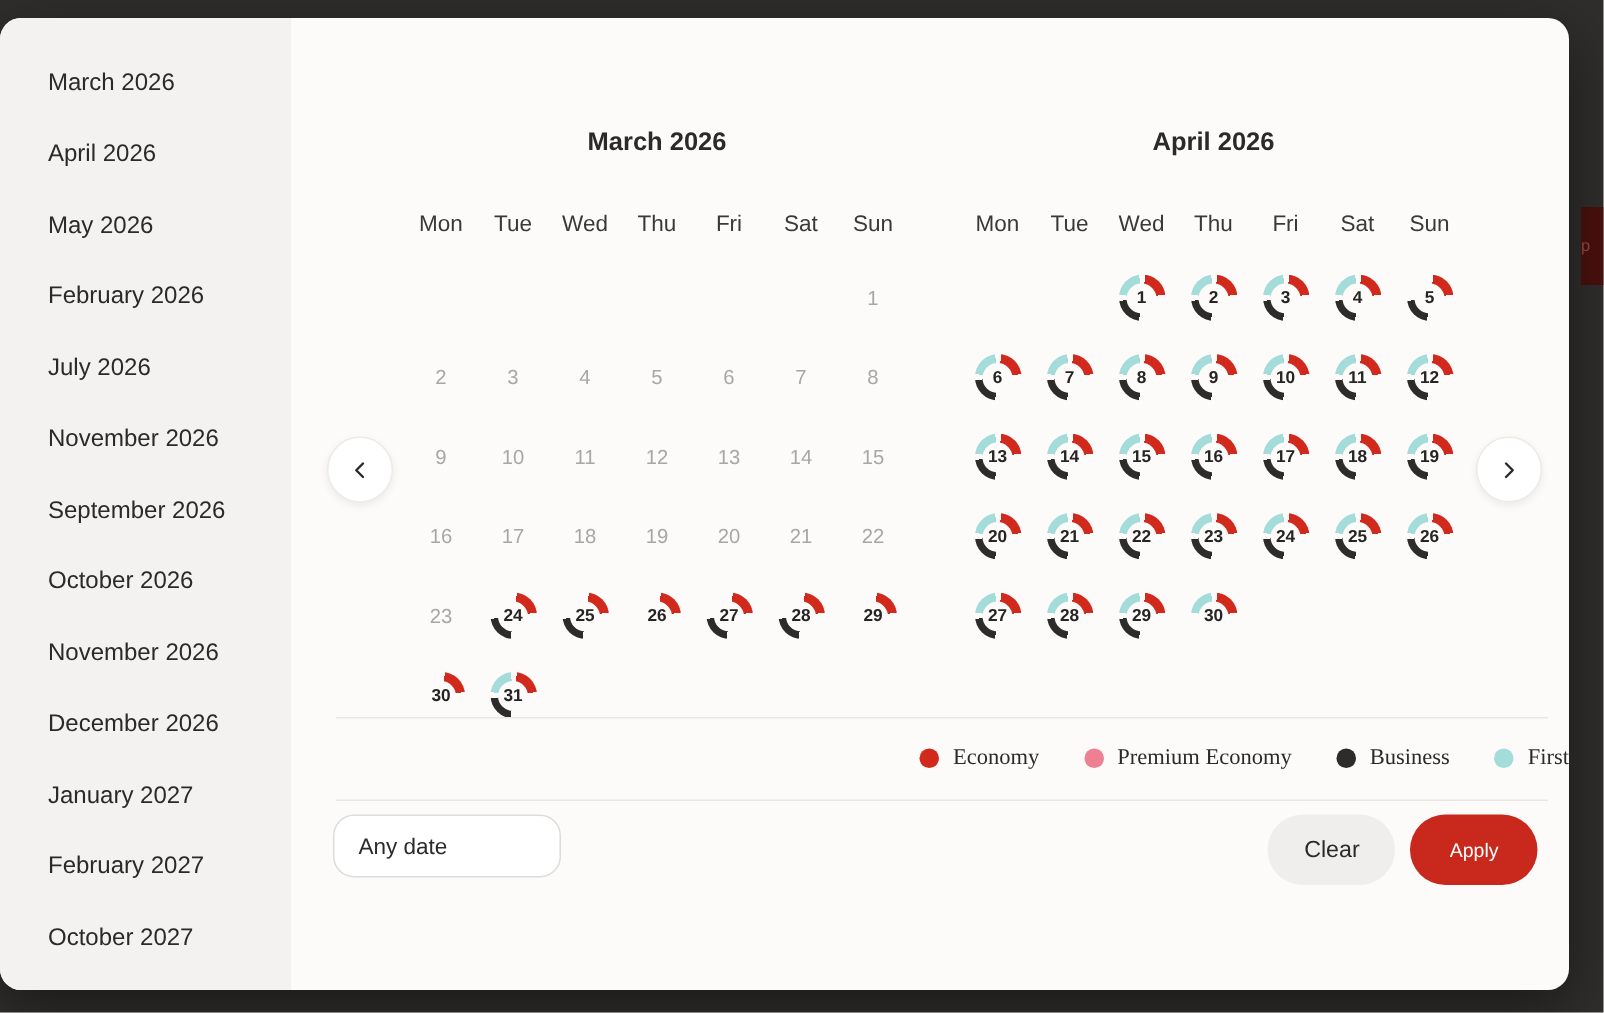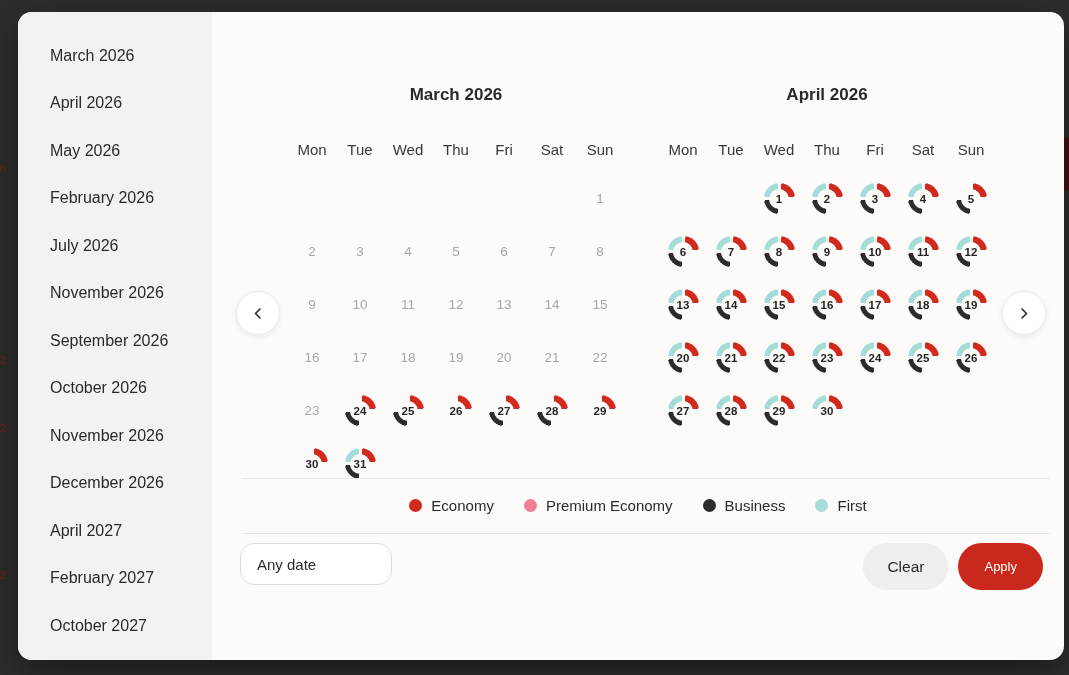--- a/index.html
+++ b/index.html
@@ -10,21 +10,21 @@
   }
   html,body{margin:0;padding:0;}
   body{
     width:1069px;height:675px;position:relative;overflow:hidden;
     background:#2f2e2c;
     font-family:"Liberation Sans",sans-serif;
   }
   .edge-fragment{position:absolute;left:0;width:8px;overflow:hidden;color:#7d231c;font-size:11px;line-height:11px;}
   .right-red{position:absolute;right:0;top:138px;width:15px;height:52px;background:#4a100d;color:#9c4a43;font-size:11px;overflow:hidden;display:flex;align-items:center;}
   .modal{
-    position:absolute;left:18px;top:12px;width:1046px;height:648px;
+    position:absolute;left:0;top:12px;width:1046px;height:648px;
     background:var(--main-bg);border-radius:14px;overflow:hidden;
     box-shadow:0 12px 40px rgba(0,0,0,.45);
   }
   .sidebar{
     position:absolute;left:0;top:0;bottom:0;width:194px;
     background:var(--sidebar-bg);box-sizing:border-box;
     padding:20px 0 0 32px;
   }
   .sidebar-month{height:47.5px;display:flex;align-items:center;font-size:16px;color:var(--dark);cursor:pointer;}
   .main{position:absolute;left:194px;right:0;top:0;bottom:0;}
@@ -44,21 +44,21 @@
   .nav-btn{
     position:absolute;top:279px;width:44px;height:44px;border-radius:50%;
     background:#ffffff;border:1px solid #edebe9;box-shadow:0 2px 6px rgba(0,0,0,.07);
     display:flex;align-items:center;justify-content:center;cursor:pointer;padding:0;
   }
   .nav-prev{left:24px;}
   .nav-next{left:790px;}
   .divider{position:absolute;left:30px;right:14px;height:1px;background:#e9e7e5;}
   .divider-top{top:466px;}
   .divider-bottom{top:521px;}
-  .legend{position:absolute;top:480px;left:0;right:0;height:26px;display:flex;justify-content:center;align-items:center;gap:30px;}
+  .legend{position:absolute;top:480px;left:0;right:0;height:26px;display:flex;justify-content:flex-end;align-items:center;gap:30px;font-family:Liberation Serif, serif;}
   .legend-item{display:flex;align-items:center;gap:9px;}
   .legend-dot{width:13px;height:13px;border-radius:50%;}
   .legend-label{font-size:15px;color:var(--dark);}
   .footer{position:absolute;left:28px;right:21px;top:531px;height:50px;display:flex;align-items:flex-start;justify-content:space-between;}
   .any-date{
     height:42px;min-width:152px;box-sizing:border-box;text-align:left;
     border:1px solid #dedcda;border-radius:14px;background:#ffffff;
     font-size:15px;color:var(--dark);padding:0 16px;cursor:pointer;font-family:inherit;
   }
   .footer-right{display:flex;align-items:center;gap:10px;}
@@ -88,21 +88,21 @@
       <div class="sidebar-month">March 2026</div>
       <div class="sidebar-month">April 2026</div>
       <div class="sidebar-month">May 2026</div>
       <div class="sidebar-month">February 2026</div>
       <div class="sidebar-month">July 2026</div>
       <div class="sidebar-month">November 2026</div>
       <div class="sidebar-month">September 2026</div>
       <div class="sidebar-month">October 2026</div>
       <div class="sidebar-month">November 2026</div>
       <div class="sidebar-month">December 2026</div>
-      <div class="sidebar-month">April 2027</div>
+      <div class="sidebar-month">January 2027</div>
       <div class="sidebar-month">February 2027</div>
       <div class="sidebar-month">October 2027</div>
     </aside>
 
   <div class="main">
 
     <section class="calendar cal-pos-0">
       <h3 class="cal-title">March 2026</h3>
       <div class="weekdays">
           <div class="weekday">Mon</div>

